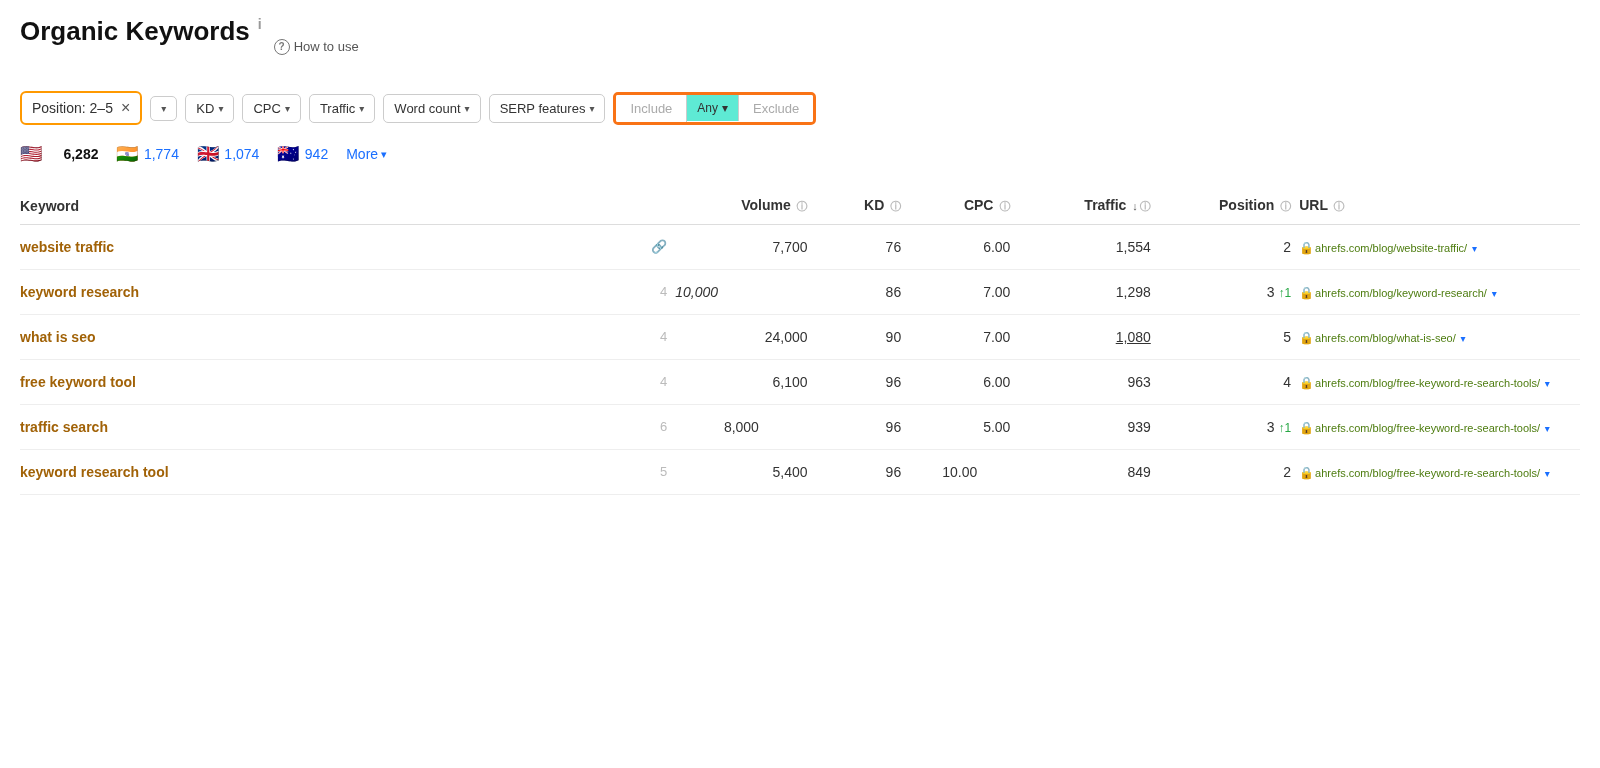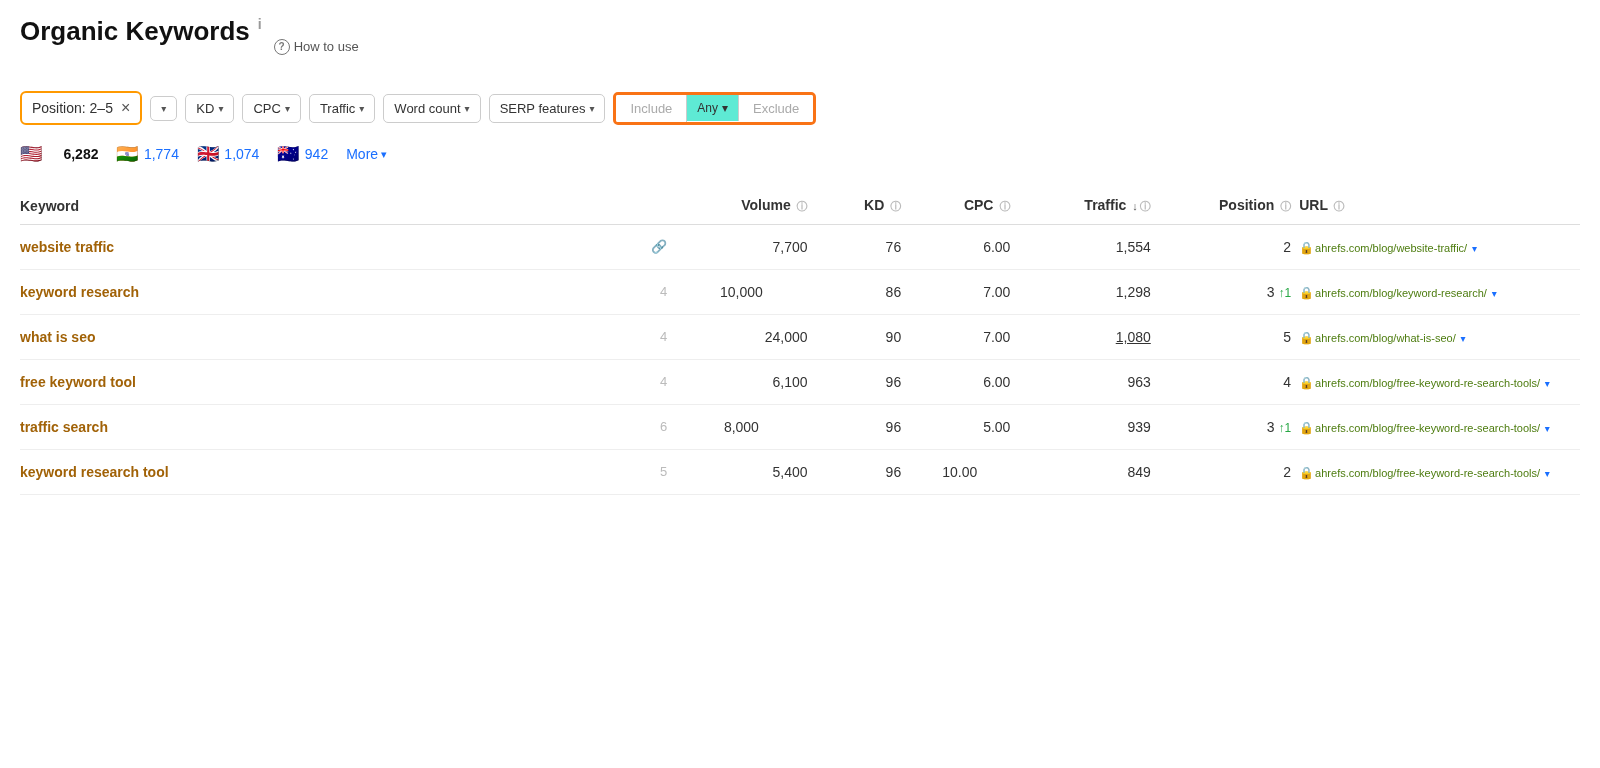--- a/index.html
+++ b/index.html
@@ -181,21 +181,21 @@
         <td class="col-volume" style="text-align: right;">7,700</td>
         <td class="col-kd" style="text-align: right;">76</td>
         <td class="col-cpc" style="text-align: right;">6.00</td>
         <td class="col-traffic" style="text-align: right;">1,554</td>
         <td class="col-position" style="text-align: right;">2</td>
         <td class="col-url"><span class="lock-icon">🔒</span><a href="#" class="url-link">ahrefs.com/blog/website-traffic/</a><span class="url-dropdown"> ▾</span></td>
       </tr>
       <tr>
         <td class="col-keyword"><a href="#" class="keyword-link">keyword research</a></td>
         <td class="col-badge num-badge">4</td>
-        <td class="col-volume" style="text-align: center;">10,000</td>
+        <td class="col-volume" style="text-align: left; font-style: italic;">10,000</td>
         <td class="col-kd" style="text-align: right;">86</td>
         <td class="col-cpc" style="text-align: right;">7.00</td>
         <td class="col-traffic" style="text-align: right;">1,298</td>
         <td class="col-position" style="text-align: right;"><span>3</span> <span class="pos-up">↑1</span></td>
         <td class="col-url"><span class="lock-icon">🔒</span><a href="#" class="url-link">ahrefs.com/blog/keyword-research/</a><span class="url-dropdown"> ▾</span></td>
       </tr>
       <tr>
         <td class="col-keyword"><a href="#" class="keyword-link">what is seo</a></td>
         <td class="col-badge num-badge">4</td>
         <td class="col-volume" style="text-align: right;">24,000</td>

